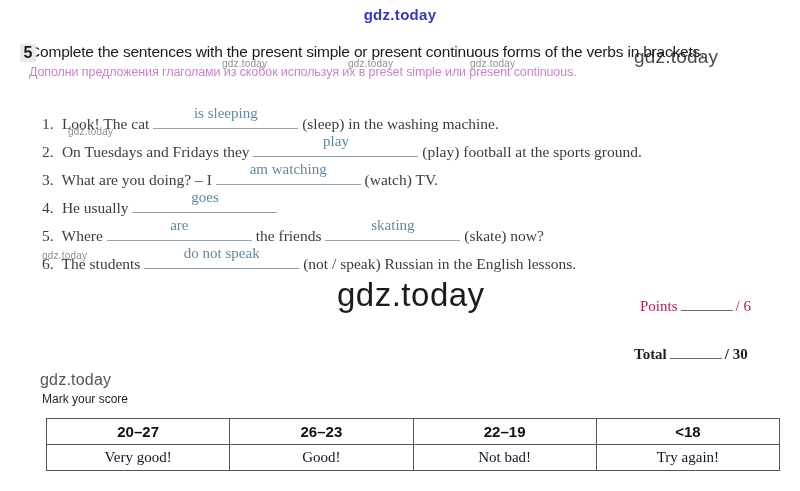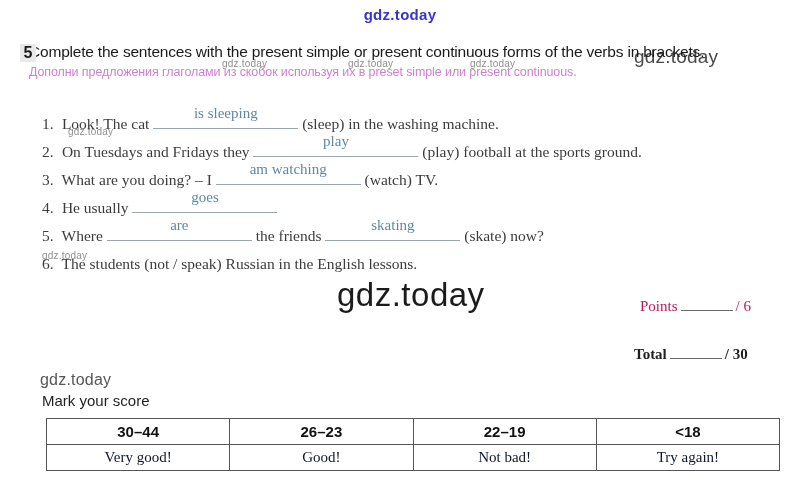--- a/index.html
+++ b/index.html
@@ -147,21 +147,21 @@
     height: 12px;
     margin: 0 3px;
     vertical-align: baseline;
   }
 
   
   .score-title {
     position: absolute;
     left: 42px; top: 392px;
     font-family: "Liberation Sans", sans-serif;
-    font-size: 15px;
+    font-size: 12px;
     color: #1f1f1f;
   }
   table.score {
     position: absolute;
     left: 46px; top: 418px;
     width: 734px;
     border-collapse: collapse;
     table-layout: fixed;
   }
   table.score td {
@@ -249,39 +249,42 @@
     <span>the friends</span>
     <span class="blank" style="width:135px">
       <span class="ans">skating</span>
     </span>
     <span>(skate) now?</span>
   </div>
 
   <div class="line">
     <span class="idx">6.</span>
     <span>The students</span>
+    <span class="blank" style="width:155px">
+      <span class="ans">do not speak</span>
+    </span>
     <span>(not / speak) Russian in the English lessons.</span>
   </div>
 
 </div>
 
 <div class="points">
   <span>Points</span><span class="ruleline"></span><span>/ 6</span>
 </div>
 
 <div class="total">
   <span>Total</span><span class="ruleline"></span><span>/ 30</span>
 </div>
 
 <div class="score-title">Mark your score</div>
 
 <table class="score">
   <tbody>
       <tr class="head">
-    <td>30–44</td>
+    <td>20–27</td>
     <td>26–23</td>
     <td>22–19</td>
     <td>&lt;18</td>
   </tr>
   <tr class="body">
     <td>Very good!</td>
     <td>Good!</td>
     <td>Not bad!</td>
     <td>Try again!</td>
   </tr>

